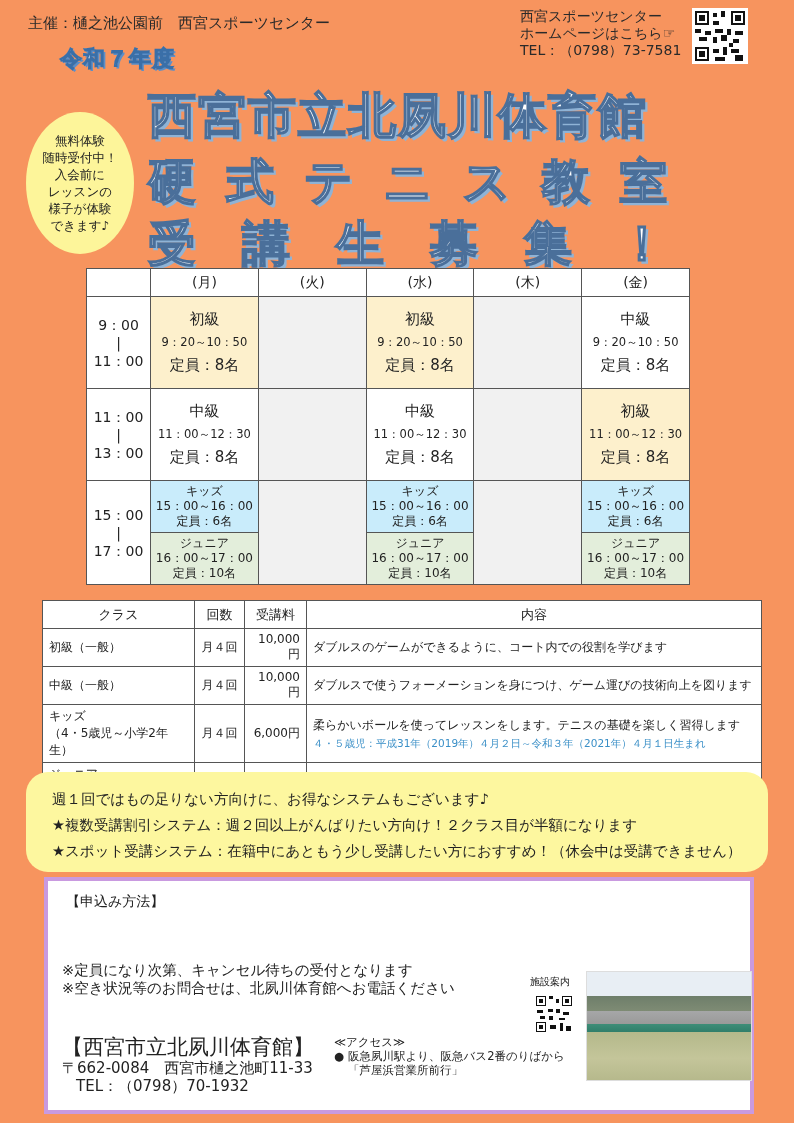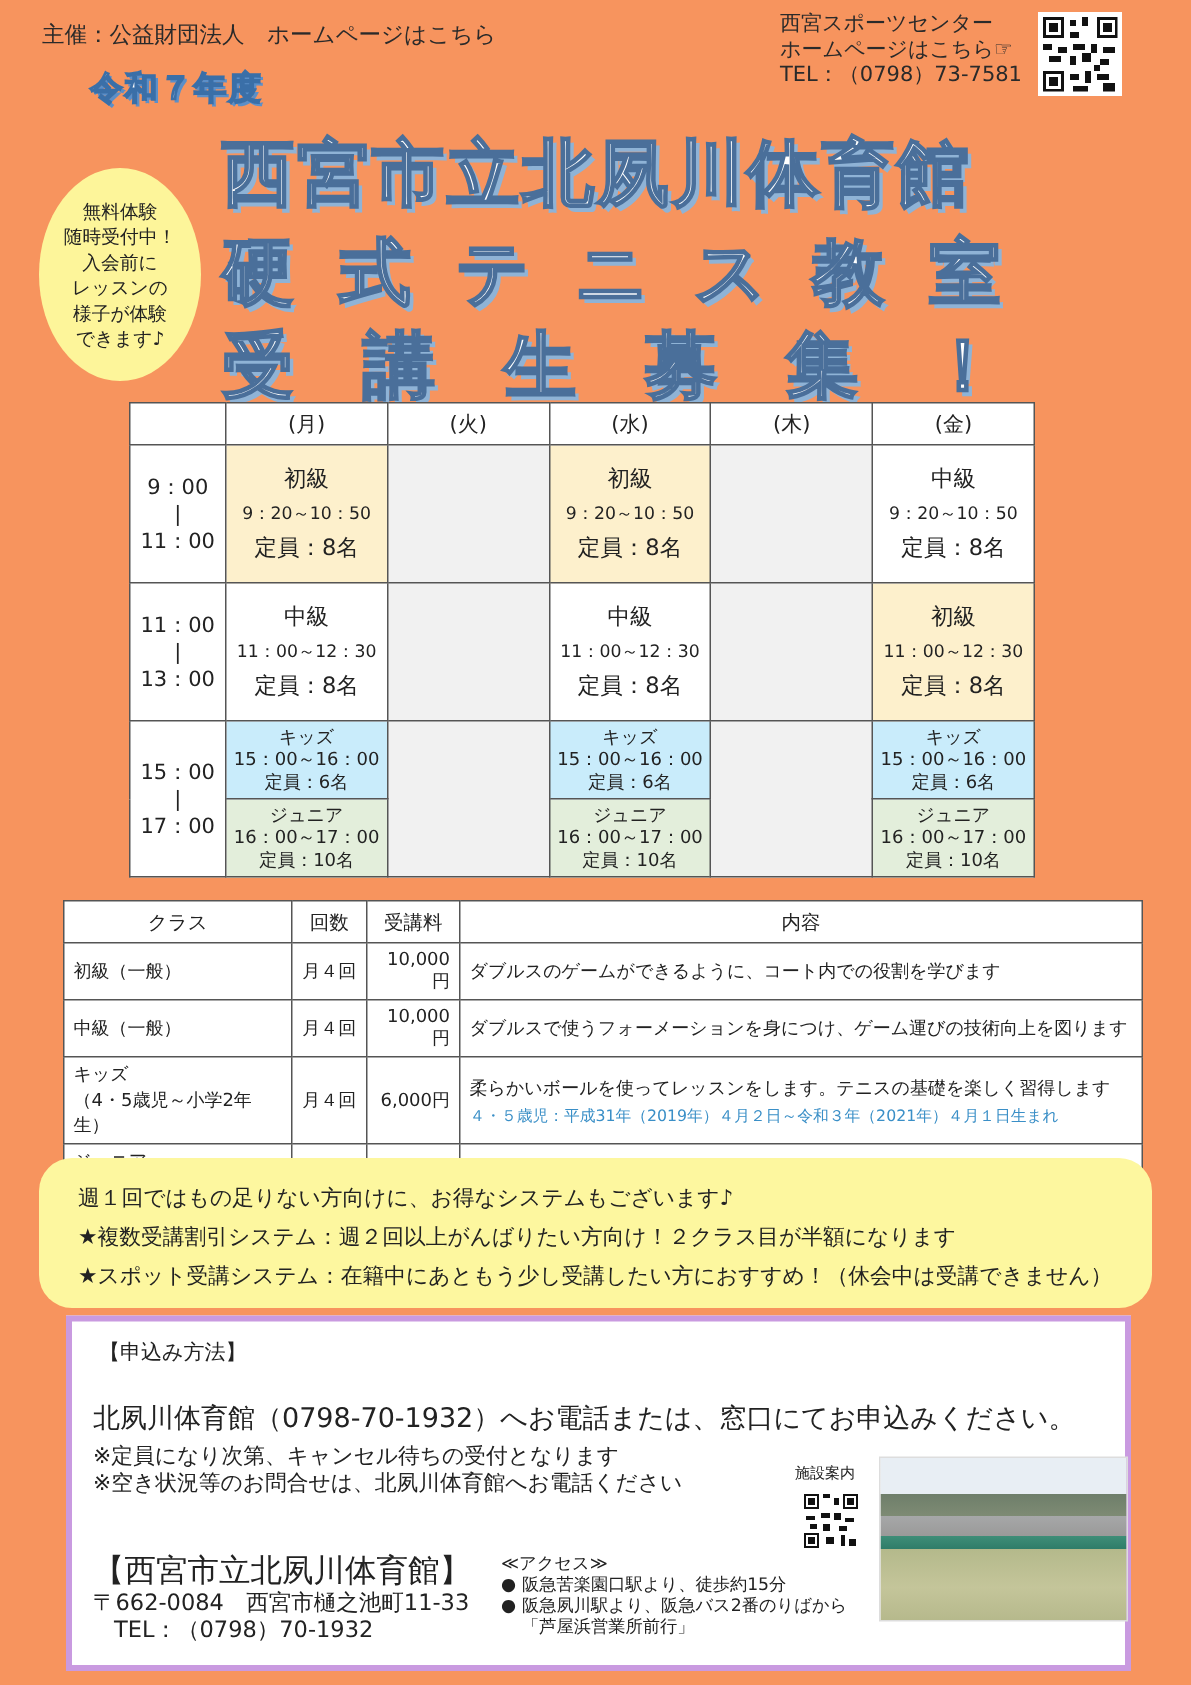--- a/index.html
+++ b/index.html
@@ -99,21 +99,21 @@
   }
   .venue-name { left: 14px; top: 152px; font-size: 21px; }
   .venue-addr { left: 14px; top: 178px; font-size: 15px; white-space: nowrap; }
   .venue-tel { left: 28px; top: 196px; font-size: 15px; }
   .access { left: 286px; top: 154px; font-size: 11.5px; line-height: 14px; }
   .access .bullet { margin-right: 4px; }
 </style>
 </head>
 <body>
 
-<div class="abs organizer">主催：公益財団法人　ホームページはこちら</div>
+<div class="abs organizer">主催：樋之池公園前　西宮スポーツセンター</div>
 
 <div class="abs contact">
   <div>西宮スポーツセンター</div>
   <div>ホームページはこちら☞</div>
   <div>TEL：（0798）73-7581</div>
 </div>
 
 <div class="abs qr qr-top">
   <svg width="50" height="50" viewBox="0 0 25 25" shape-rendering="crispEdges">
     <rect width="25" height="25" fill="#fff"></rect>
@@ -328,34 +328,32 @@
   </table>
 
 <div class="abs offer">
   <div>週１回ではもの足りない方向けに、お得なシステムもございます♪</div>
   <div>★複数受講割引システム：週２回以上がんばりたい方向け！２クラス目が半額になります</div>
   <div>★スポット受講システム：在籍中にあともう少し受講したい方におすすめ！（休会中は受講できません）</div>
 </div>
 
 <div class="abs apply">
   <div class="abs apply-head">【申込み方法】</div>
-  <div class="abs apply-main">北夙川体育館（0798-70-1932）へお電話または、窓口にてお申込みください。</div>
   <div class="abs apply-note an1">※定員になり次第、キャンセル待ちの受付となります</div>
   <div class="abs apply-note an2">※空き状況等のお問合せは、北夙川体育館へお電話ください</div>
 
   <div class="abs facility-label">施設案内</div>
   <div class="abs photo"></div>
 
   <div class="abs venue-name">【西宮市立北夙川体育館】</div>
   <div class="abs venue-addr">〒662-0084　西宮市樋之池町11-33</div>
   <div class="abs venue-tel">TEL：（0798）70-1932</div>
 
   <div class="abs access">
     <div>≪アクセス≫</div>
-    <div><span class="bullet">●</span><span>阪急苦楽園口駅より、徒歩約15分</span></div>
     <div><span class="bullet">●</span><span>阪急夙川駅より、阪急バス2番のりばから</span></div>
     <div style="padding-left:14px">「芦屋浜営業所前行」</div>
   </div>
 </div>
 
 <div class="abs qr qr-small">
   <svg width="36" height="36" viewBox="0 0 25 25" shape-rendering="crispEdges">
     <rect width="25" height="25" fill="#fff"></rect>
     <g fill="#111">
       <rect x="0" y="0" width="7" height="7"></rect>

